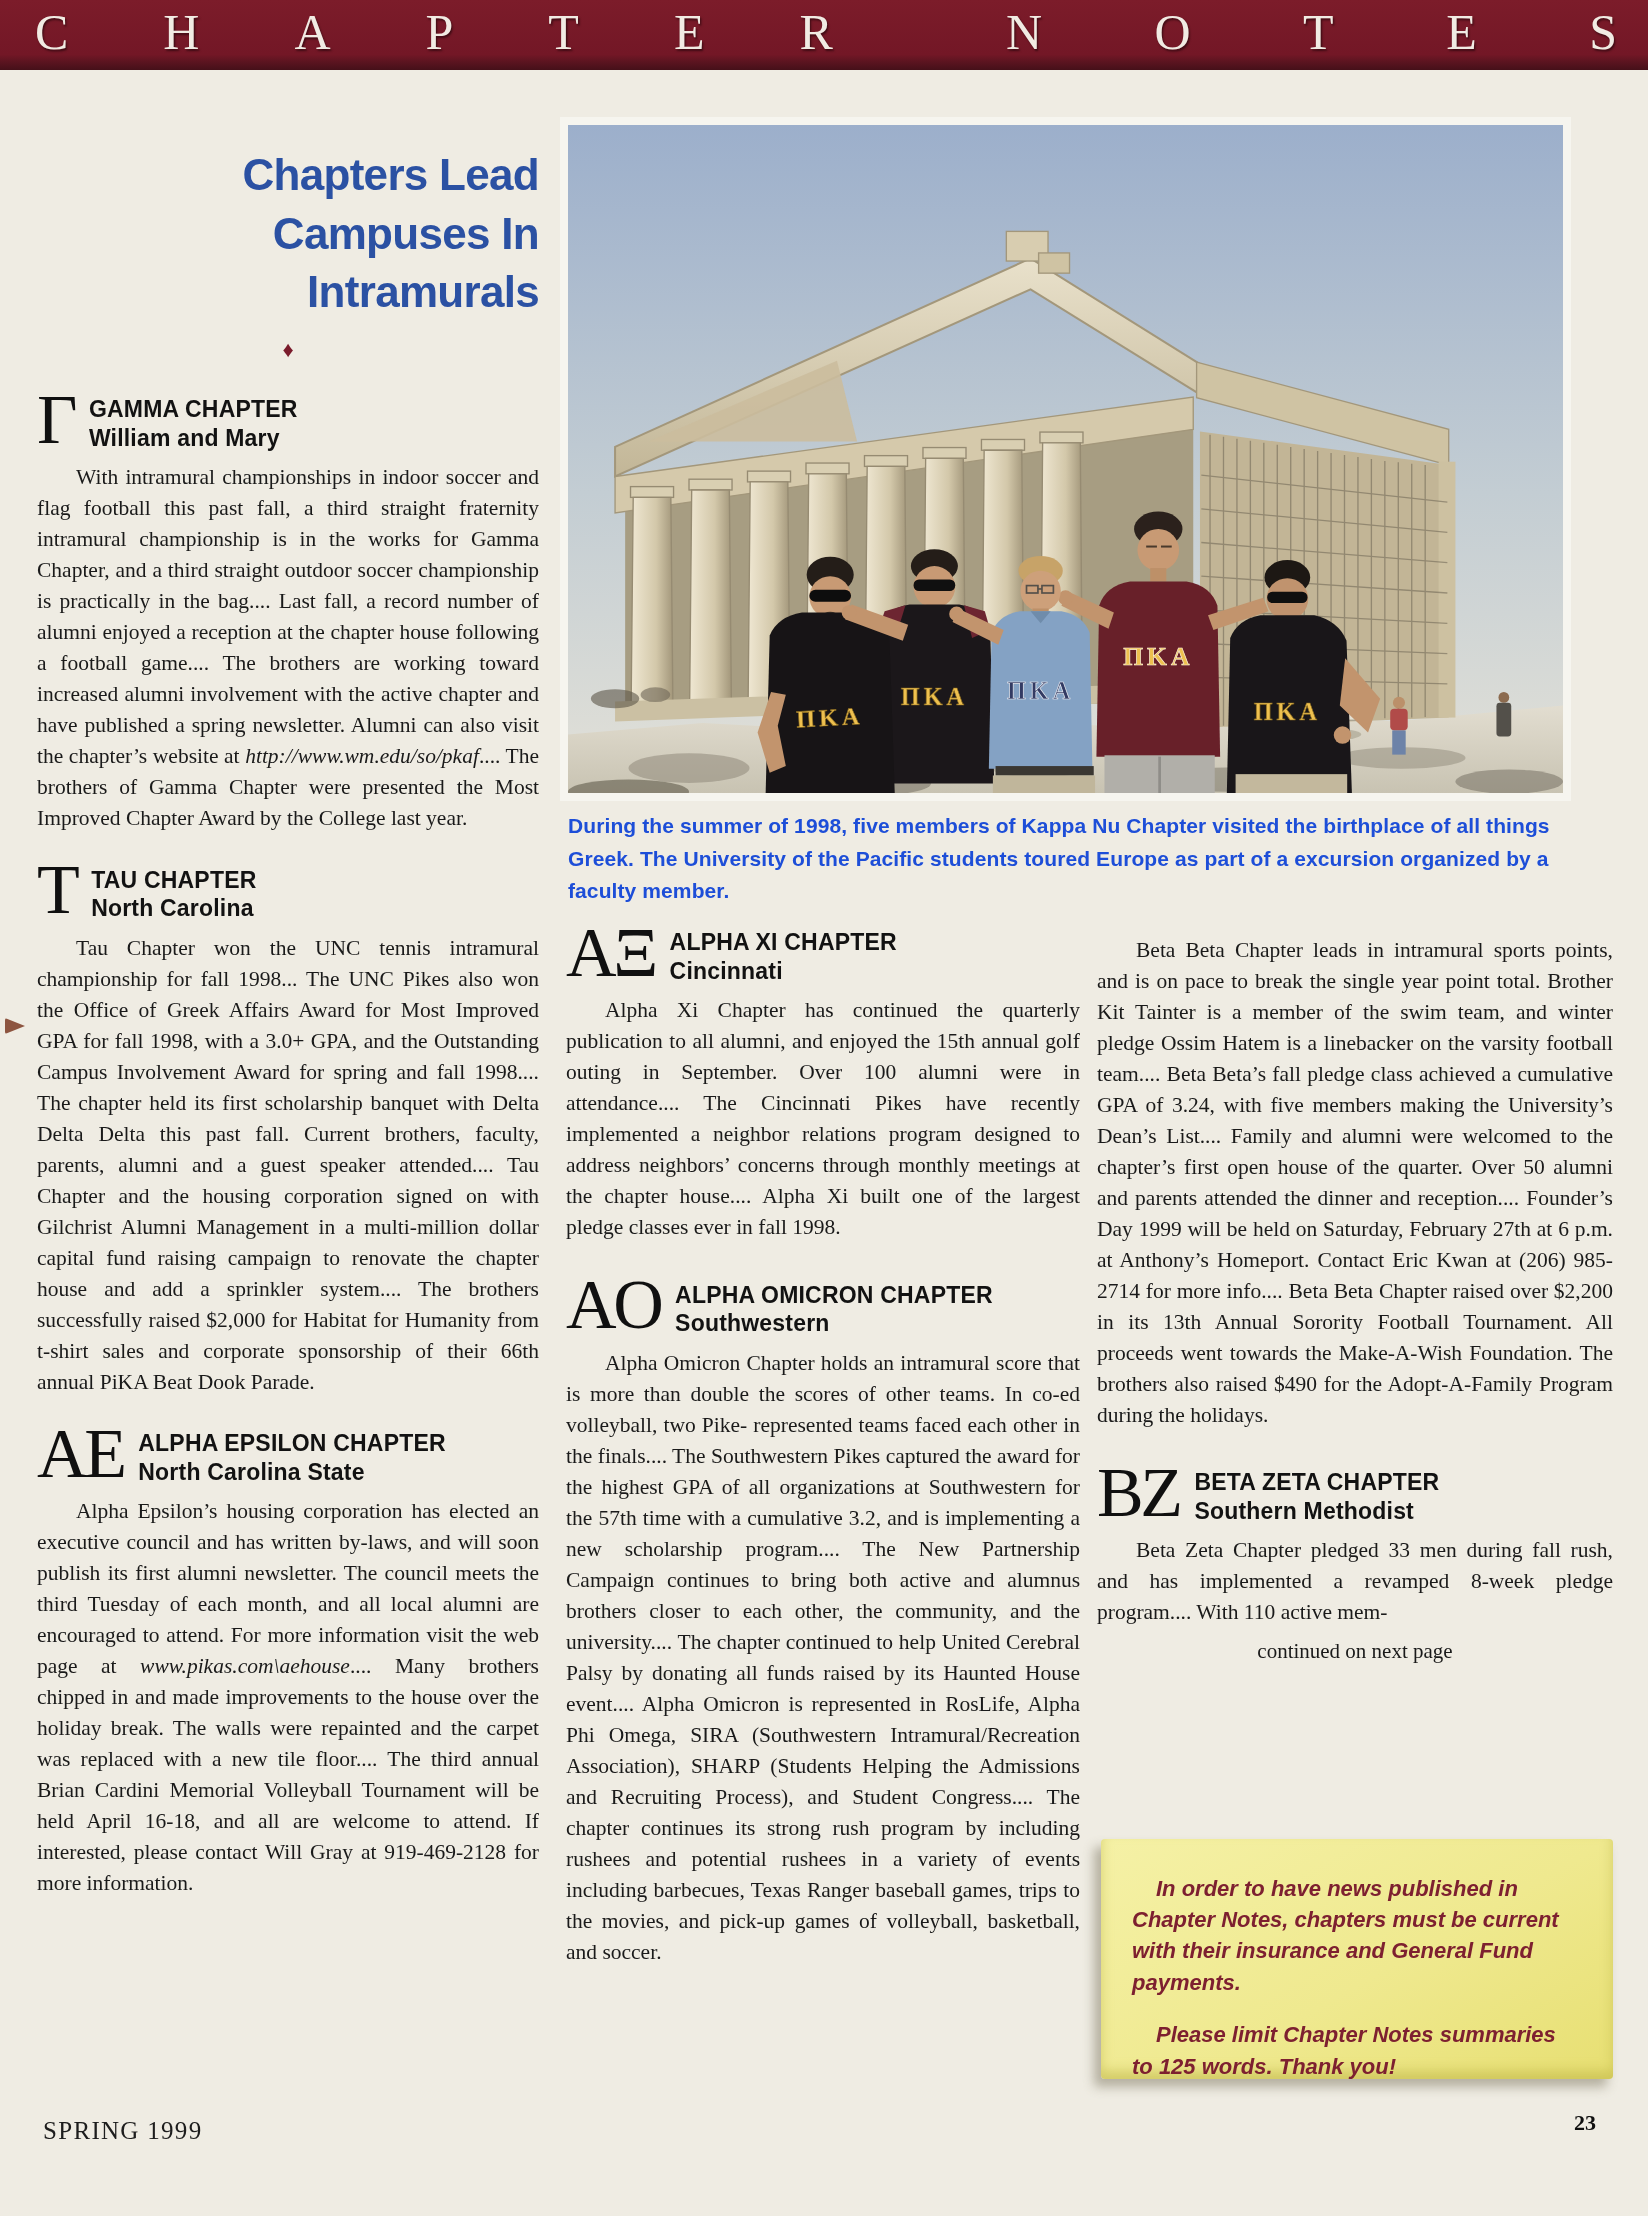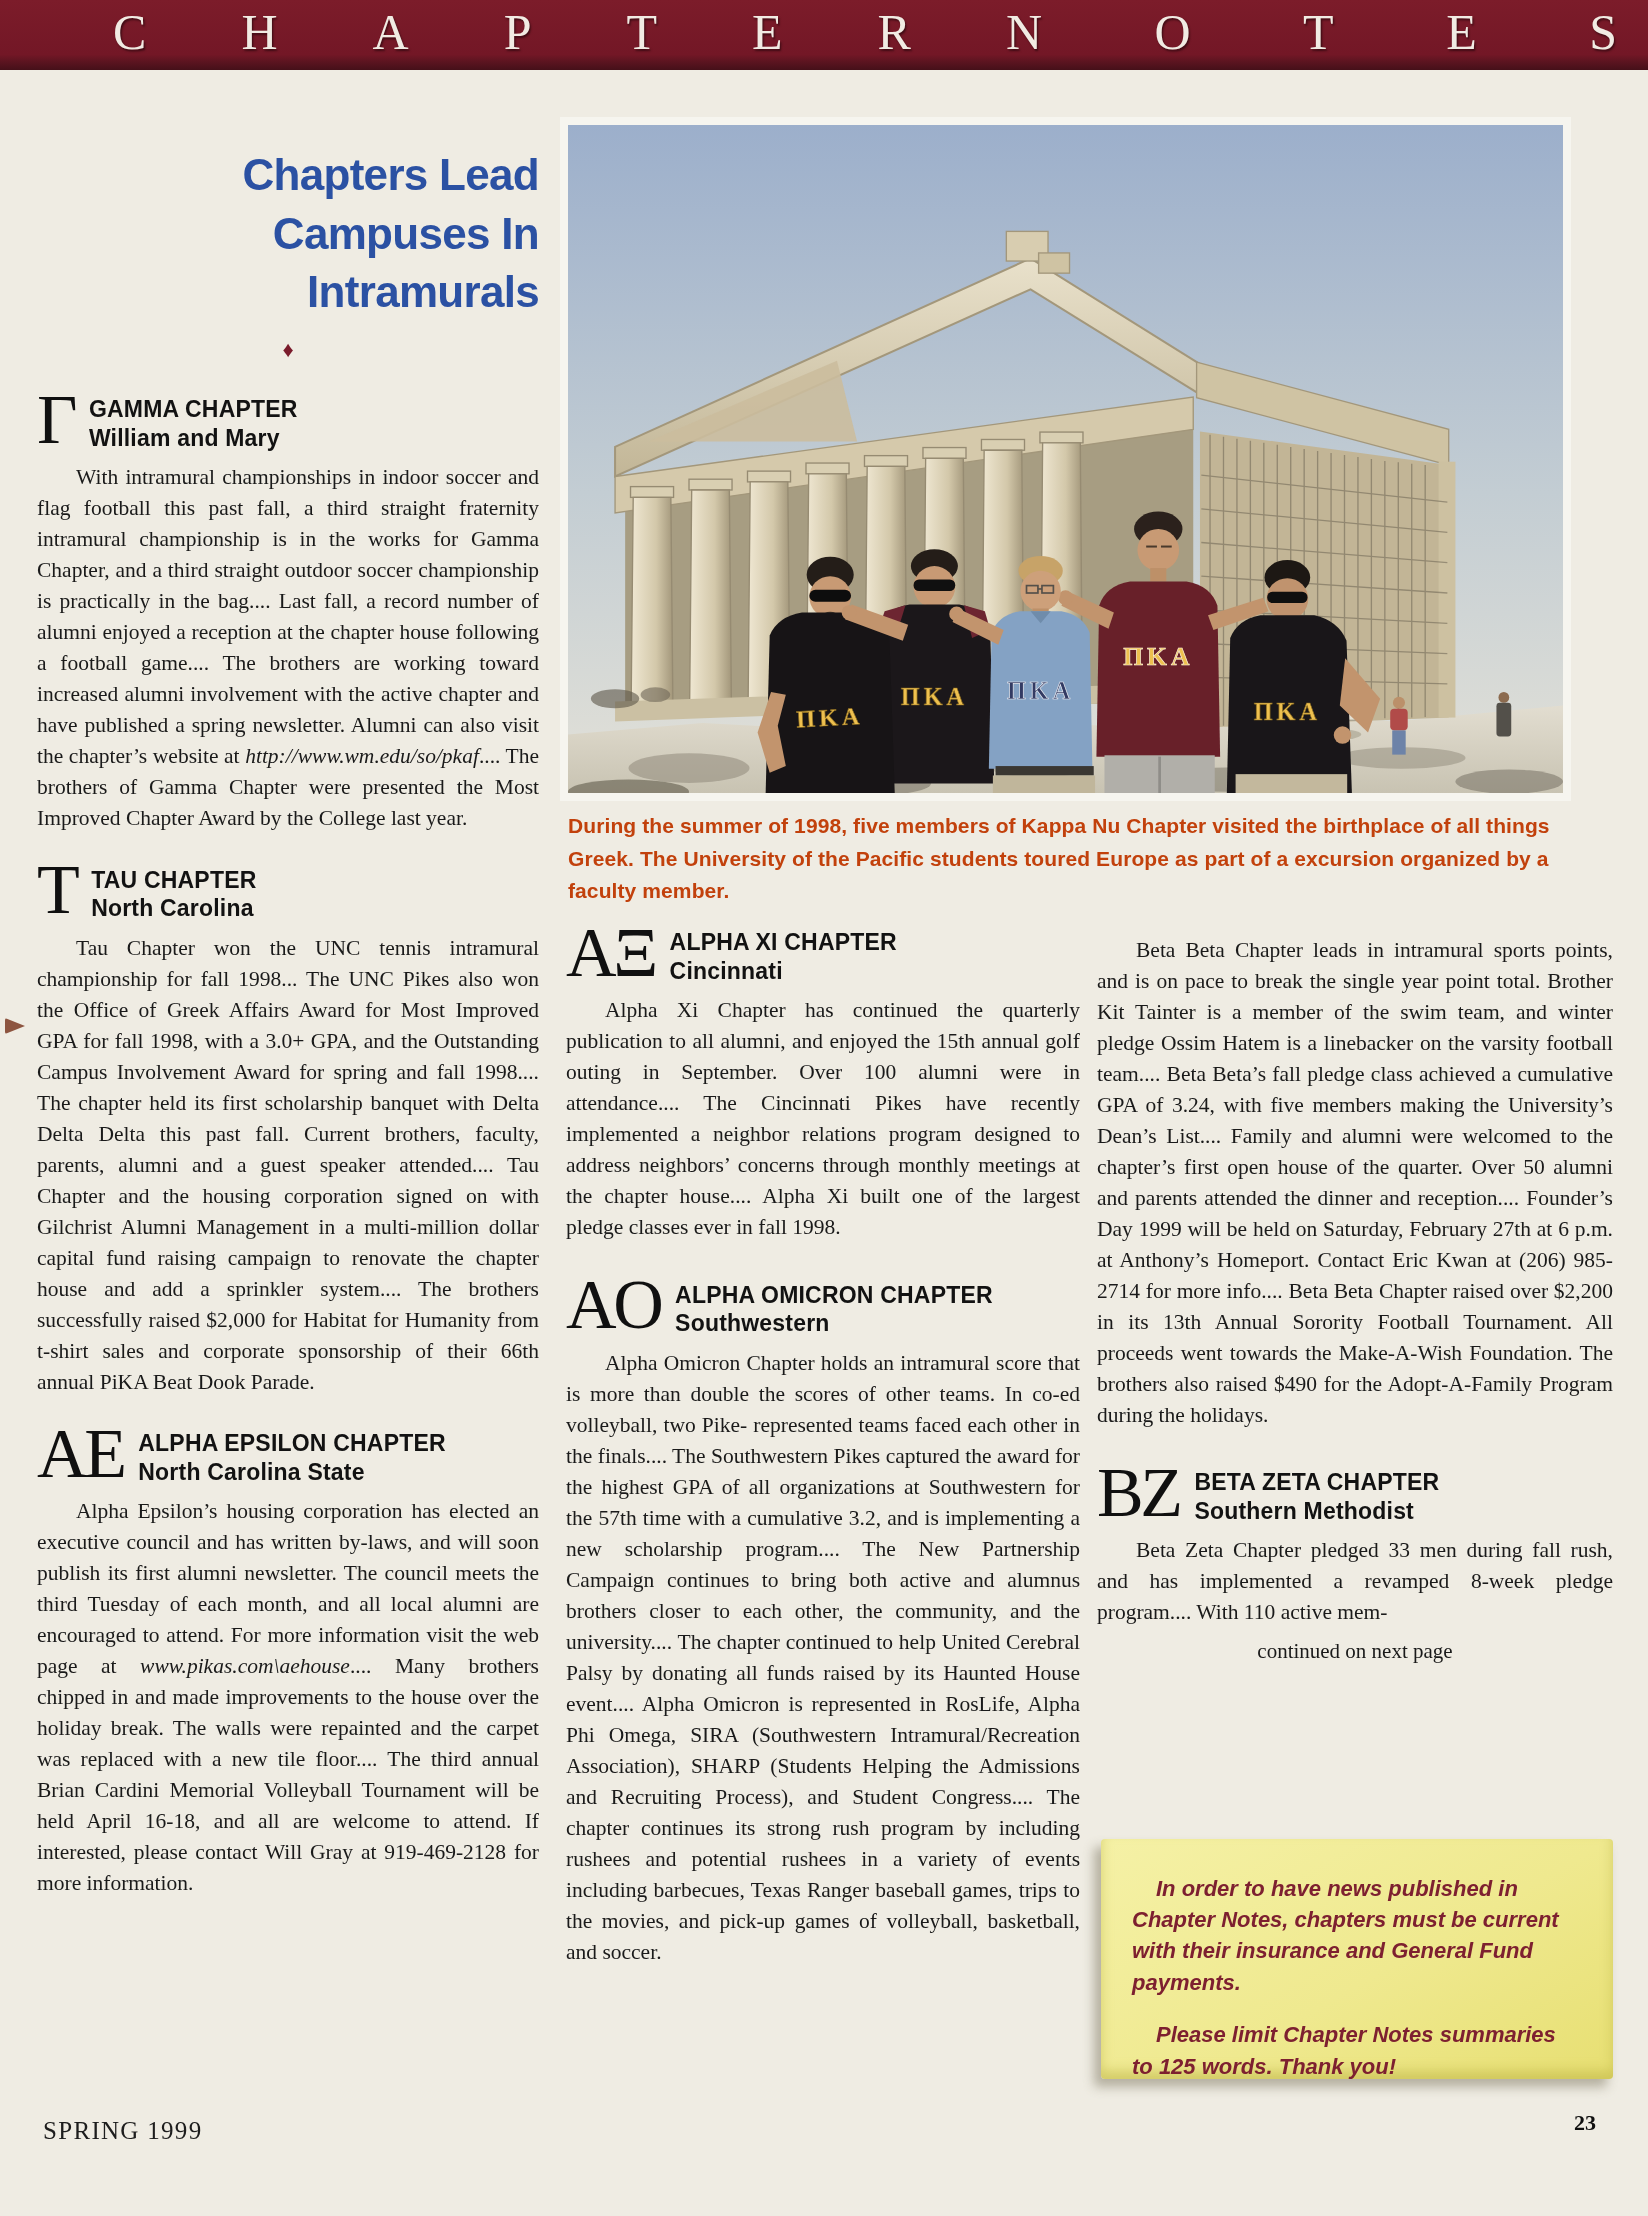--- a/index.html
+++ b/index.html
@@ -2,21 +2,21 @@
 <html style="font-size:10.7px"><head>
 <meta charset="utf-8">
 <style>
   html,body{margin:0;padding:0;background:#d8d5cc;}
   .page{position:relative;width:1648px;height:2216px;background:#efece3;overflow:hidden;
         font-family:"Liberation Serif",serif;color:#1b1b1b;}
 
   
   .banner{position:absolute;left:0;top:0;width:1648px;height:70px;
           background:linear-gradient(#7c1c2a 0%,#731726 78%,#5c1420 88%,#451019 100%);}
-  .banner-inner{display:flex;justify-content:flex-end;align-items:flex-start;
+  .banner-inner{display:flex;justify-content:space-between;align-items:flex-start;
                 padding:0 31px 0 35px;}
   .banner-word{font-family:"Liberation Serif",serif;font-size:50px;line-height:64px;
                color:#f1ebe3;text-shadow:1.3px 2px 2px rgba(20,0,5,.55);}
   .banner-word.w1{letter-spacing:1.9em;}
   .banner-word.w2{letter-spacing:2.25em;margin-right:-2.25em;}
 
   
   .col{position:absolute;}
   .col-left{left:37px;top:146px;width:502px;}
   .col-mid{left:566px;top:925px;width:514px;}
@@ -36,21 +36,21 @@
   .body-text{font-size:21.5px;line-height:31px;text-align:justify;margin:10px 0 0 0;
              text-indent:39px;color:#1a1a1a;}
   .url{font-style:italic;}
 
   
   .photo{position:absolute;left:568px;top:125px;width:995px;height:668px;
          outline:8.7px solid #f6f5ef;background:#cfd4d2;}
   .photo svg{display:block;width:100%;height:100%;}
   .caption{position:absolute;left:568px;top:810px;width:986px;
            font-family:"Liberation Sans",sans-serif;font-weight:bold;font-size:21px;
-           line-height:1.55;color:#c2410c;letter-spacing:0.1px;}
+           line-height:1.55;color:#1d4ed8;letter-spacing:0.1px;}
 
   .continued{margin-top:10.7px;text-align:center;font-size:21px;color:#1a1a1a;}
 
   
   .notice{position:absolute;left:1101px;top:1839px;width:512px;height:240px;box-sizing:border-box;
           padding:34px 31px 0 31px;border-radius:4px;
           background:linear-gradient(150deg,#f5f1a6 0%,#efe98f 55%,#e7df72 100%);
           box-shadow:-6.7px 8px 10.7px rgba(110,105,80,.45), inset 0 -8px 12px rgba(190,180,70,.55);}
   .notice p{margin:0 0 21.5px 0;font-family:"Liberation Sans",sans-serif;font-style:italic;
             font-weight:bold;font-size:22px;line-height:1.42;color:#7d2030;text-indent:24px;}

